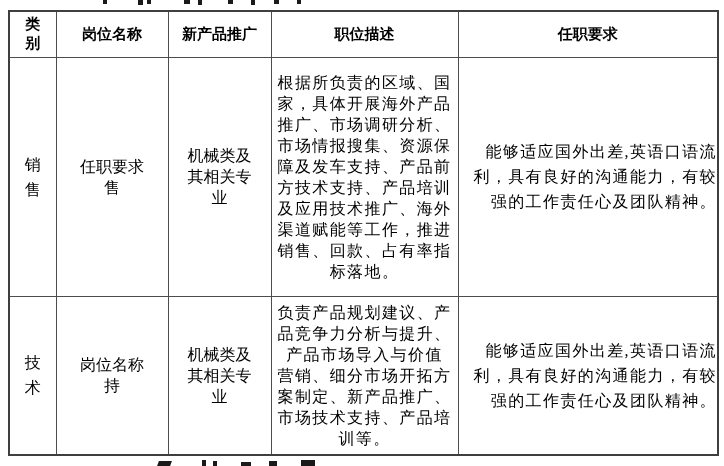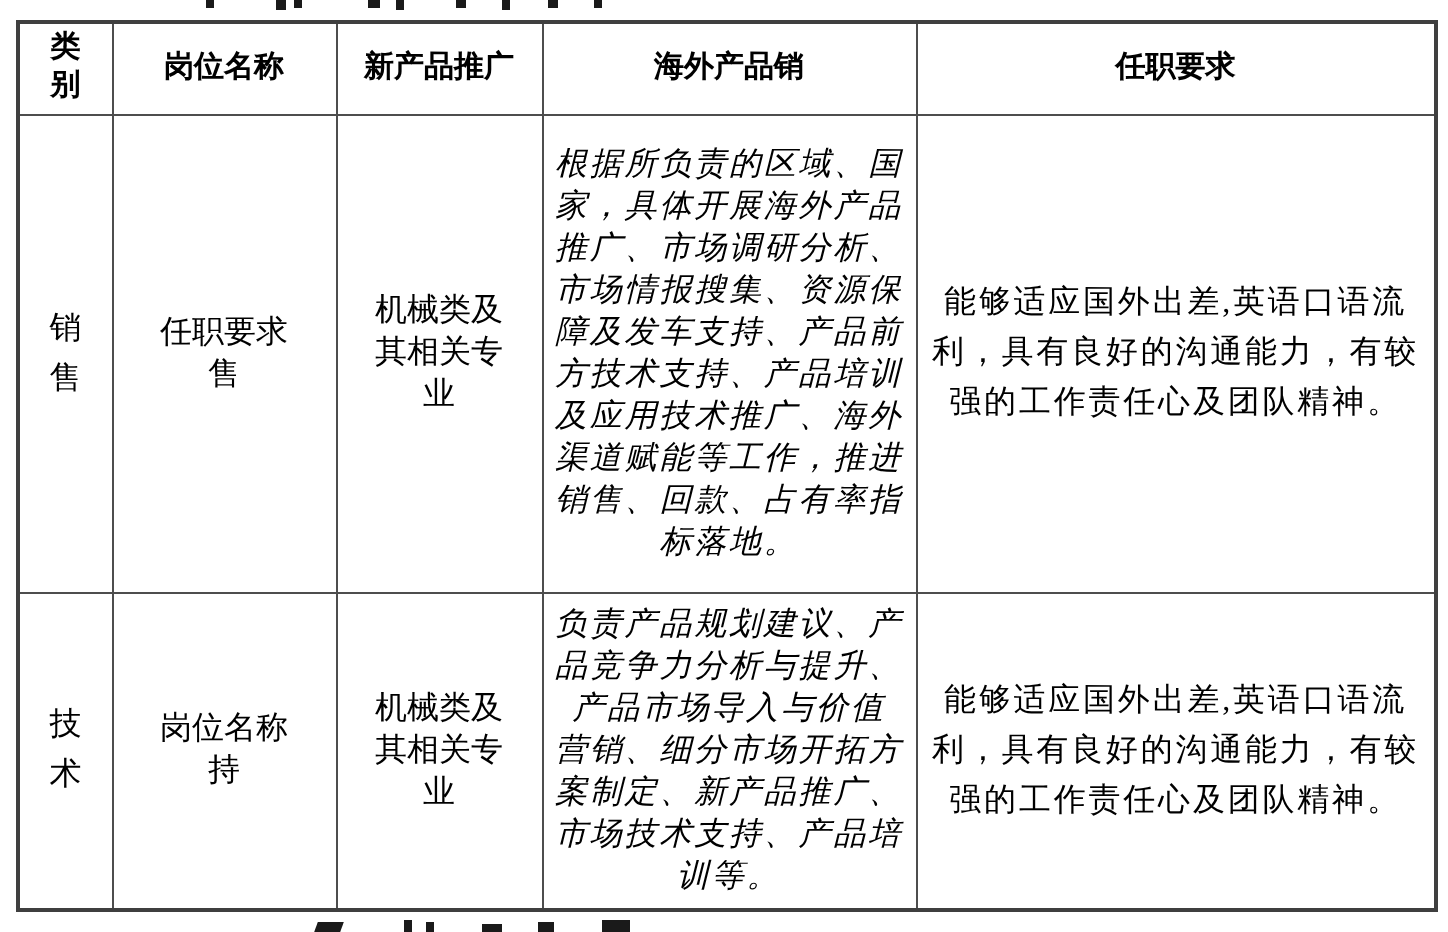--- a/index.html
+++ b/index.html
@@ -53,25 +53,24 @@
     line-height: 21px;
     white-space: pre-line;
   }
   td.desc {
     font-size: 16px;
     text-align: center;
     line-height: 21px;
     letter-spacing: 1.4px;
     white-space: pre-line;
     padding: 0 4px;
-    font-style: italic;
   }
   td.req {
     font-size: 16px;
-    text-align: center;
+    text-align: right;
     line-height: 25px;
     letter-spacing: 1.4px;
     white-space: pre-line;
     padding: 0 5px;
     margin-left: 28px;
   }
   .frag { position: absolute; left: 0; top: 0; width: 724px; }
   .frag span {
     position: absolute;
     background: #1a1a1a;
@@ -120,21 +119,21 @@
       <col style="width:103px">
       <col style="width:187px">
       <col style="width:260px">
     </colgroup>
     <thead>
       <tr class="header-row">
         <th>类
 别</th>
         <th>岗位名称</th>
         <th>新产品推广</th>
-        <th>海外产品销</th>
+        <th>职位描述</th>
         <th>任职要求</th>
       </tr>
     </thead>
     <tbody>
       <tr class="row-1">
         <td class="cat">销
 售</td>
         <td class="pos">任职要求
 售</td>
         <td class="major">机械类及

